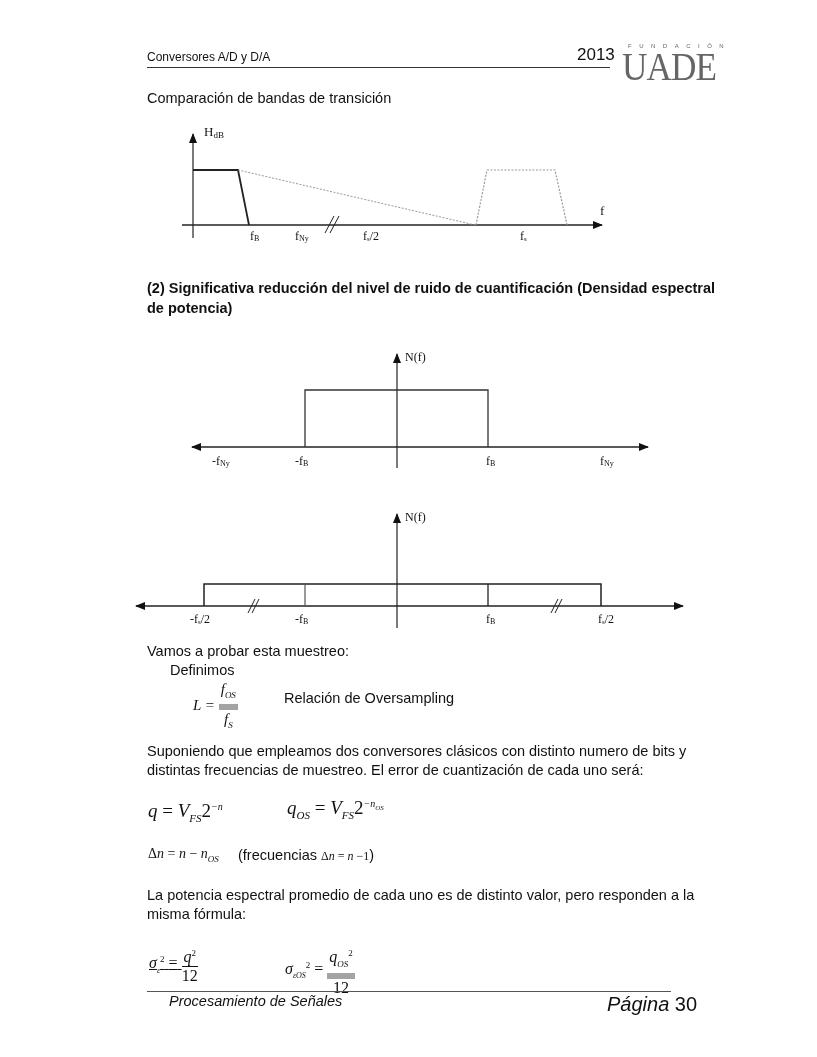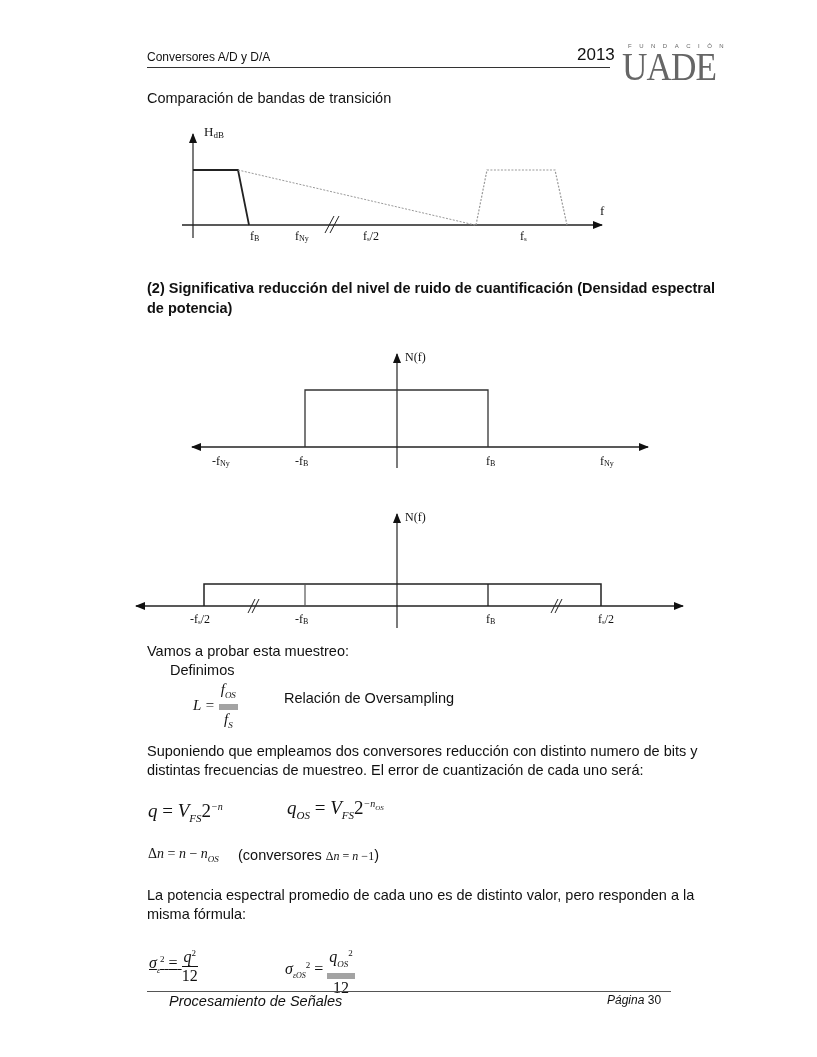--- a/index.html
+++ b/index.html
@@ -106,48 +106,48 @@
 
 <div class="abs txt" style="left:147px;top:641px;">Vamos a probar esta muestreo:</div>
 <div class="abs txt" style="left:164px;top:660px;margin-left:6px;">Definimos</div>
 
 <div class="abs math" style="left:193px;top:680px;font-size:15px;">
   <span>L =</span>
   <span class="frac"><span class="num"><span>f</span><sub style="font-size:9px">OS</sub></span><span class="den"><span>f</span><sub style="font-size:9px">S</sub></span></span>
 </div>
 <div class="abs txt" style="left:284px;top:688px;">Relación de Oversampling</div>
 
-<div class="abs txt" style="left:147px;top:741px;">Suponiendo que empleamos dos conversores reducción con distinto numero de bits y</div>
+<div class="abs txt" style="left:147px;top:741px;">Suponiendo que empleamos dos conversores clásicos con distinto numero de bits y</div>
 <div class="abs txt" style="left:147px;top:760px;">distintas frecuencias de muestreo. El error de cuantización de cada uno será:</div>
 
 <div class="abs math" style="left:148px;top:800px;font-size:19px;">
   q <span class="up">=</span> V<sub style="font-size:11px">FS</sub><span class="up">2</span><sup style="font-size:10px">−n</sup>
 </div>
 <div class="abs math" style="left:287px;top:797px;font-size:19px;">
   q<sub style="font-size:11px">OS</sub> <span class="up">=</span> V<sub style="font-size:11px">FS</sub><span class="up">2</span><sup style="font-size:10px">−n<sub style="font-size:7px">OS</sub></sup>
 </div>
 
 <div class="abs math" style="left:148px;top:846px;font-size:14px;">
   <span class="up">Δ</span>n <span class="up">=</span> n <span class="up">−</span> n<sub style="font-size:9px">OS</sub>
 </div>
 <div class="abs txt" style="left:238px;top:845px;">
-  <span>(conversores</span>
+  <span>(frecuencias</span>
   <span class="math" style="font-size:12px;"><span class="up">Δ</span>n <span class="up">=</span> n <span class="up">−</span><span class="up">1</span></span><span>)</span>
 </div>
 
 <div class="abs txt" style="left:147px;top:885px;">La potencia espectral promedio de cada uno es de distinto valor, pero responden a la</div>
 <div class="abs txt" style="left:147px;top:904px;">misma fórmula:</div>
 
 <div class="abs math" style="left:149px;top:944px;font-size:16px;text-decoration:underline;">
   σ<sub style="font-size:8px">ε</sub><sup style="font-size:9px;font-style:normal">2</sup> <span class="up">=</span>
   <span class="frac" style="font-size:16px;"><span class="num" style="border-bottom:1px solid #111;">q<sup style="font-size:9px;font-style:normal">2</sup></span><span class="den up">12</span></span>
 </div>
 <div class="abs math" style="left:285px;top:944px;font-size:16px;">
   σ<sub style="font-size:8px">εOS</sub><sup style="font-size:9px;font-style:normal">2</sup> <span class="up">=</span>
   <span class="frac" style="font-size:16px;"><span class="num">q<sub style="font-size:9px">OS</sub><sup style="font-size:9px;font-style:normal">2</sup></span><span class="den up">12</span></span>
 </div>
 
 <div class="ftr-line"></div>
 <div class="abs footer-txt" style="left:147px;top:993px;margin-left:22px;">Procesamiento de Señales</div>
-<div class="abs" style="left:607px;top:993px;font-size:12px;">
+<div class="abs" style="left:607px;top:993px;font-size:20px;">
   <span style="font-style:italic;">Página</span>
   <span>30</span>
 </div>
 
 </body></html>

